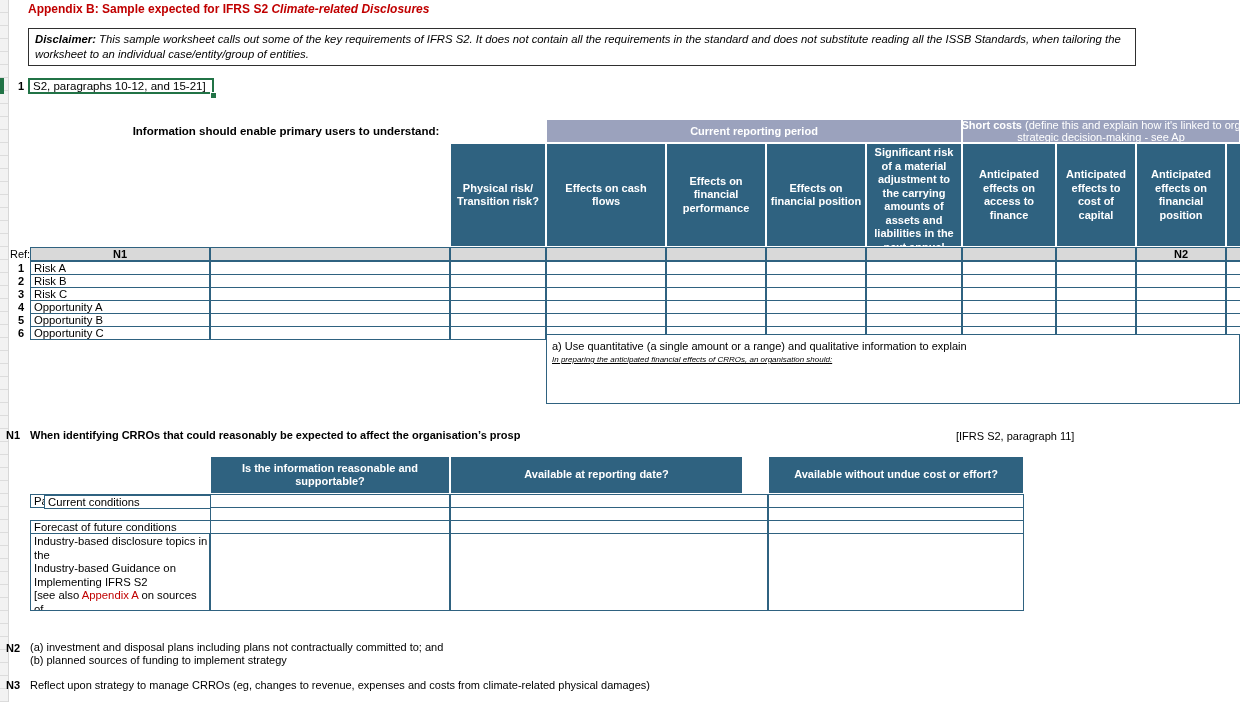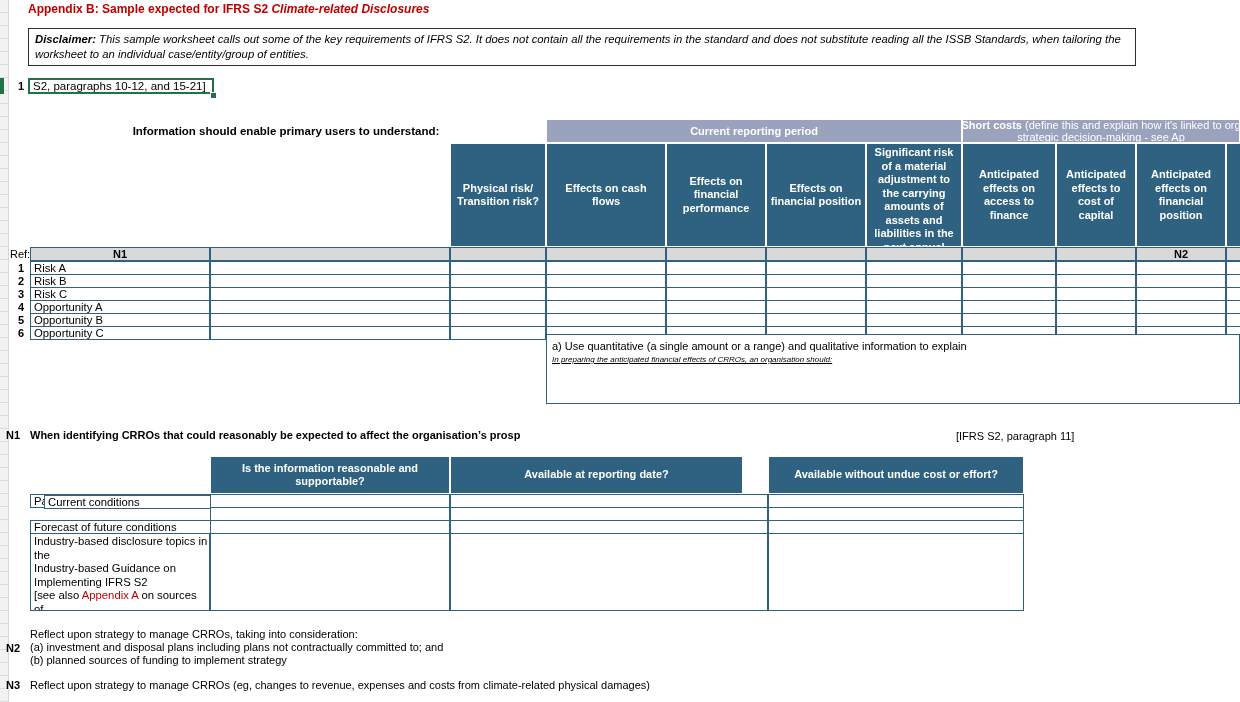--- a/index.html
+++ b/index.html
@@ -300,20 +300,19 @@
     <div>Industry-based Guidance on</div>
     <div>Implementing IFRS S2</div>
     <div><span>[see also </span><span class="link">Appendix A</span><span> on sources of</span></div>
 
   </div>
   <div class="abs datacell" style="left:210px;top:533px;width:240px;height:78px;"></div>
   <div class="abs datacell" style="left:450px;top:533px;width:318px;height:78px;"></div>
   <div class="abs datacell" style="left:768px;top:533px;width:256px;height:78px;"></div>
 
   <div class="notelabel" style="left:6px;top:642px;">N2</div>
-  <div class="plaintext" style="left:30px;top:628px;">Reflect upon strategy to manage CRROs, taking into consideration:</div>
   <div class="plaintext" style="left:30px;top:641px;">(a) investment and disposal plans including plans not contractually committed to; and</div>
   <div class="plaintext" style="left:30px;top:654px;">(b) planned sources of funding to implement strategy</div>
 
   <div class="notelabel" style="left:6px;top:679px;">N3</div>
   <div class="plaintext" style="left:30px;top:679px;">Reflect upon strategy to manage CRROs (eg, changes to revenue, expenses and costs from climate-related physical damages)</div>
 
 </div>
 
 </body></html>

